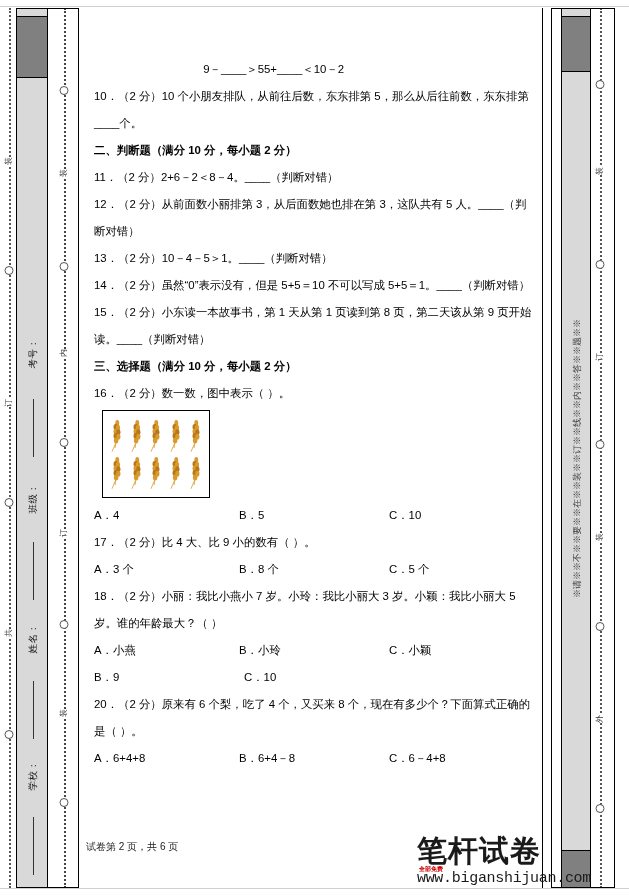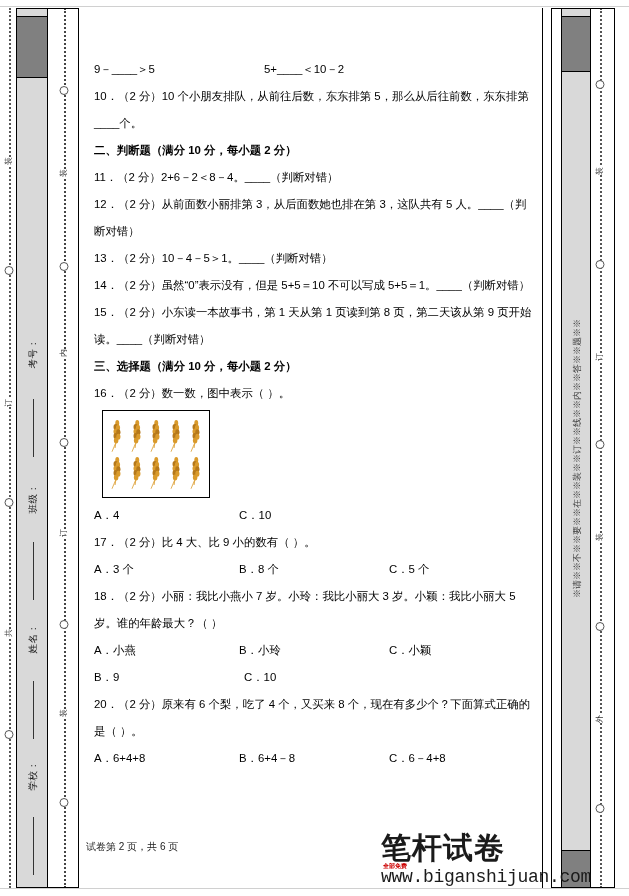--- a/index.html
+++ b/index.html
@@ -154,20 +154,21 @@
     padding: 48px 10px 0 8px;
     font-size: 11.4px;
     color: #000;
     line-height: 27px;
   }
   .line {
     font-family: "Liberation Sans", sans-serif;
     font-size: 11.4px;
     white-space: nowrap;
     line-height: 27px;
+    text-align: right;
   }
   .wrapline {
     font-family: "Liberation Sans", sans-serif;
     font-size: 11.4px;
     line-height: 27px;
   }
   .sect-head {
     font-weight: bold;
     font-family: "Liberation Sans", sans-serif;
     font-size: 11.4px;
@@ -215,21 +216,21 @@
     font-size: 30px; font-weight: bold; color: #1a1a1a;
     letter-spacing: 1px;
   }
   .wm-free {
     font-family: "Liberation Sans", sans-serif;
     font-size: 6px; color: #cc0000; font-weight: bold;
     margin-left: 2px;
   }
   .wm-url {
     font-family: "Liberation Mono", "DejaVu Sans Mono", monospace;
-    font-size: 18px; color: #1a1a1a; letter-spacing: -0.3px;
+    font-size: 15px; color: #1a1a1a; letter-spacing: -0.3px;
     margin-top: -1px;
   }
 </style>
 </head>
 <body>
 
 <div id="page">
 
   <div class="page-edge-top"></div>
 
@@ -456,20 +457,21 @@
               <ellipse cx="12.5" cy="25" rx="2.8" ry="4" fill="#d99a2b"></ellipse>
               <ellipse cx="9.5" cy="30" rx="3" ry="4" fill="#d99a2b"></ellipse>
               <path d="M9 33 L4 45" stroke="#e0a846" stroke-width="1.2" fill="none"></path>
             </g>
           </svg>
       </div>
     </div>
 
     <div class="opts">
       <div class="oa">A．4</div>
+      <div class="ob">B．5</div>
       <div class="oc">C．10</div>
     </div>
 
     <div class="wrapline">17．（2 分）比 4 大、比 9 小的数有（          ）。</div>
     <div class="opts">
       <div class="oa">A．3 个</div>
       <div class="ob">B．8 个</div>
       <div class="oc">C．5 个</div>
     </div>
 

